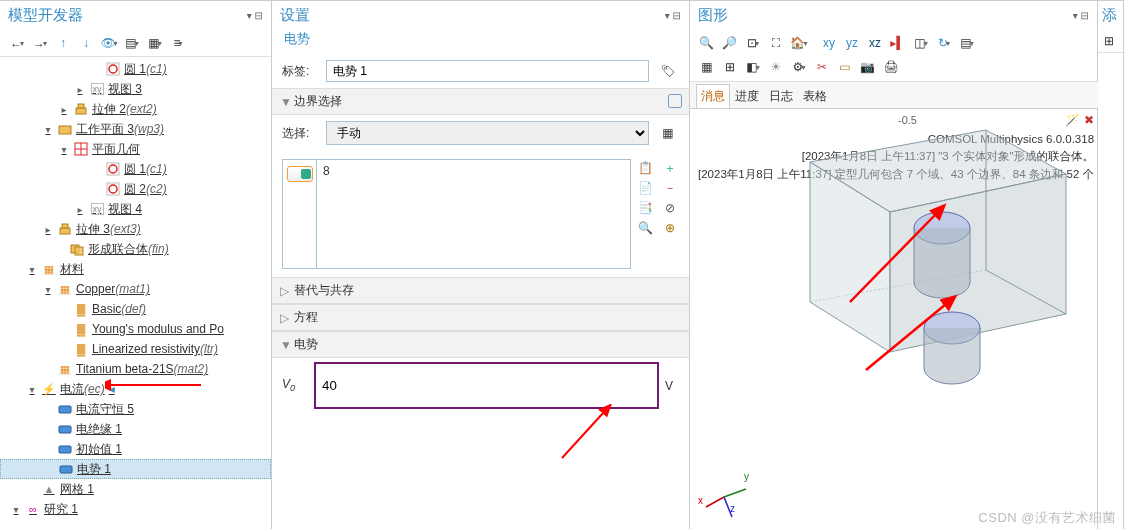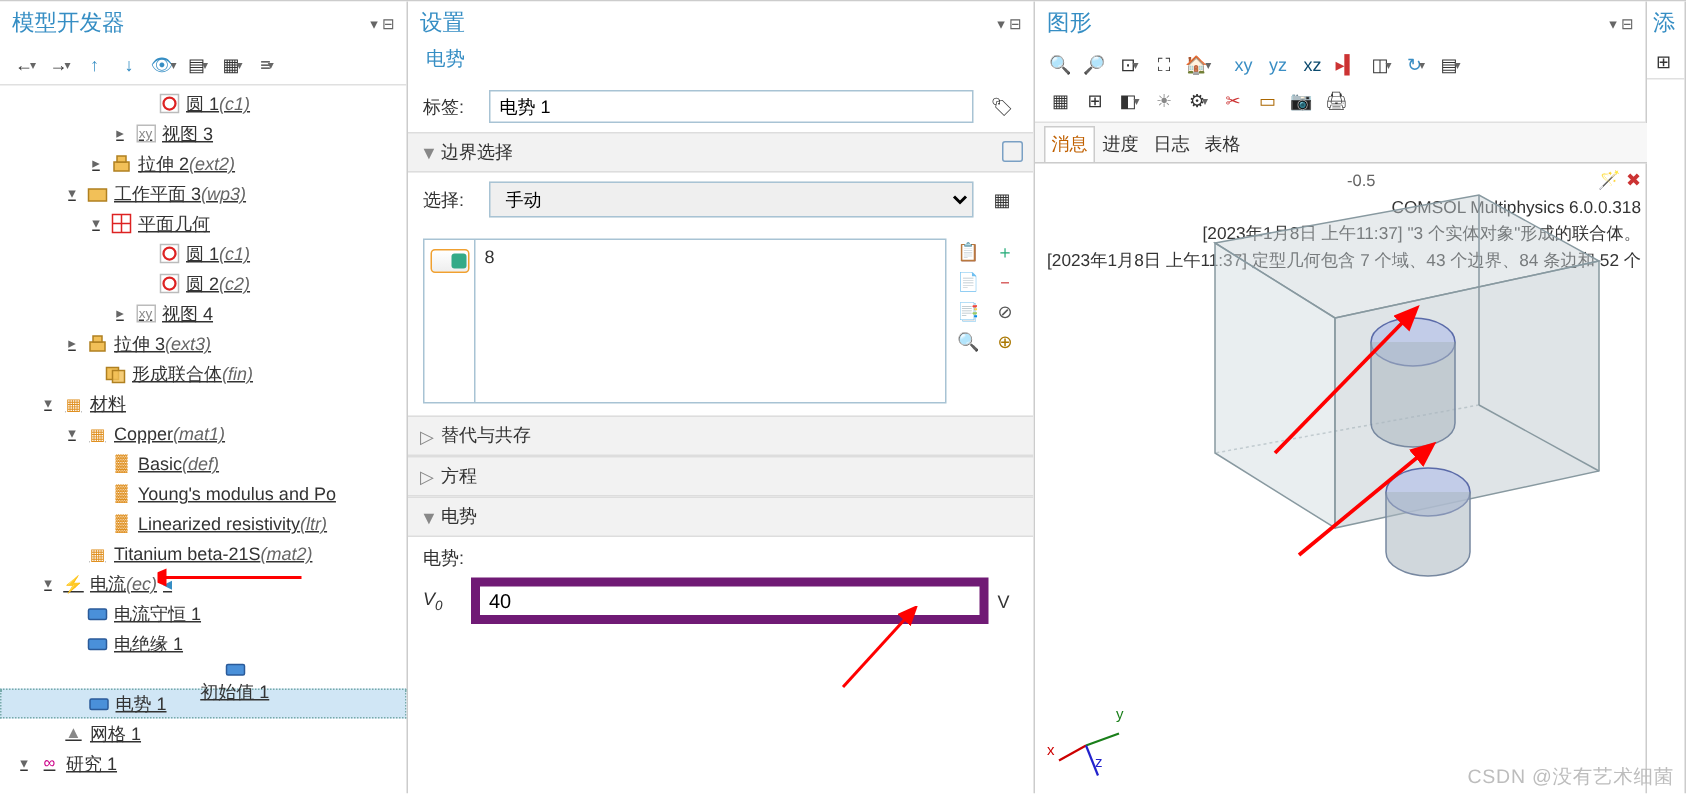--- a/index.html
+++ b/index.html
@@ -27,21 +27,21 @@
 .listinner { flex: 1; border: 1px solid #a8c3d4; height: 110px; display: flex; }
 .toggle { width: 34px; border-right: 1px solid #a8c3d4; display: flex; align-items: flex-start; justify-content: center; padding-top: 6px; }
 .toggle-btn { width: 26px; height: 16px; border: 1px solid #f0a030; border-radius: 3px; background: linear-gradient(#fff,#eee); display: flex; align-items: center; justify-content: flex-end; padding: 1px; }
 .toggle-dot { width: 10px; height: 10px; background: #3a8; border-radius: 2px; }
 .listitems { flex: 1; padding: 4px 6px; }
 .sidebtns { display: flex; flex-direction: column; gap: 2px; }
 .minibtn { width: 18px; height: 18px; display: flex; align-items: center; justify-content: center; cursor: pointer; font-size: 12px; color: #555; }
 .fieldrow { display: flex; align-items: center; padding: 4px 10px 10px; gap: 6px; }
 .fieldrow .sym { font-style: italic; width: 26px; }
 .fieldrow .sym sub { font-size: 9px; }
-.fieldrow input { flex: 1; border: 6px solid #701a75; padding: 2px 6px; }
+.fieldrow input { flex: 1; border: 2px solid #701a75; padding: 14px 6px; }
 .fieldrow .unit { width: 14px; }
 .gfx { flex: 1; display: flex; flex-direction: row; text-align: right; }
 .gfx-area { flex: 1; position: relative; background: #fff; }
 .axes { position: absolute; bottom: 10px; left: 14px; font-size: 10px; color: #555; }
 .axes .ay { color: #1a7f1a; } .axes .ax { color: #c00; } .axes .az { color: #22c; }
 .render { position: absolute; left: 100px; top: 30px; }
 .tabs { display: flex; border-bottom: 1px solid #ccc; background: #f7f7f7; padding: 2px 6px 0; }
 .tab { padding: 3px 4px; border: 1px solid transparent; border-bottom: none; cursor: pointer; }
 .tab.active { background: #fff; border-color: #ccc; color: #c06000; }
 .msgs { flex: 0 0 auto; }
@@ -228,32 +228,32 @@
           <span class="it">(ec)</span> 
           <span style="color:#368ec4;margin-left:4px">◂</span>
         </div>
         <div class="node" style="padding-left: 42px;">
           <span class="exp"></span>
           <span class="nicon">
             <svg width="14" height="14">
               <rect x="1" y="4" width="12" height="7" rx="1" fill="#4a90d9" stroke="#2a5a99"></rect>
             </svg>
           </span>
-          <span>电流守恒 1</span>
+          <span>电流守恒 5</span>
         </div>
         <div class="node" style="padding-left: 42px;">
           <span class="exp"></span>
           <span class="nicon">
             <svg width="14" height="14">
               <rect x="1" y="4" width="12" height="7" rx="1" fill="#4a90d9" stroke="#2a5a99"></rect>
             </svg>
           </span>
           <span>电绝缘 1</span>
         </div>
-        <div class="node" style="padding-left: 42px; flex-direction: column;">
+        <div class="node" style="padding-left: 42px;">
           <span class="exp"></span>
           <span class="nicon">
             <svg width="14" height="14">
               <rect x="1" y="4" width="12" height="7" rx="1" fill="#4a90d9" stroke="#2a5a99"></rect>
             </svg>
           </span>
           <span>初始值 1</span>
         </div>
         <div class="node sel" style="padding-left: 42px;">
           <span class="exp"></span>
@@ -340,21 +340,20 @@
           <span>替代与共存</span>
         </div>
       <div class="section-h">
           <span class="arr">▷</span>
           <span>方程</span>
         </div>
       <div class="section-h">
           <span class="arr">▼</span>
           <span>电势</span>
         </div>
-      <div style="padding:6px 10px 0"><span>电势:</span></div>
       <div class="fieldrow">
         <span class="sym"><span>V</span><sub>0</sub></span>
         <input value="40" style="">
         <span class="unit">V</span>
       </div>
     </div>
 
     <svg class="annot" style="left:284px;top:403px" width="60" height="60">
         <defs>
           <marker id="ah2" markerWidth="8" markerHeight="8" refX="1" refY="3" orient="auto">

